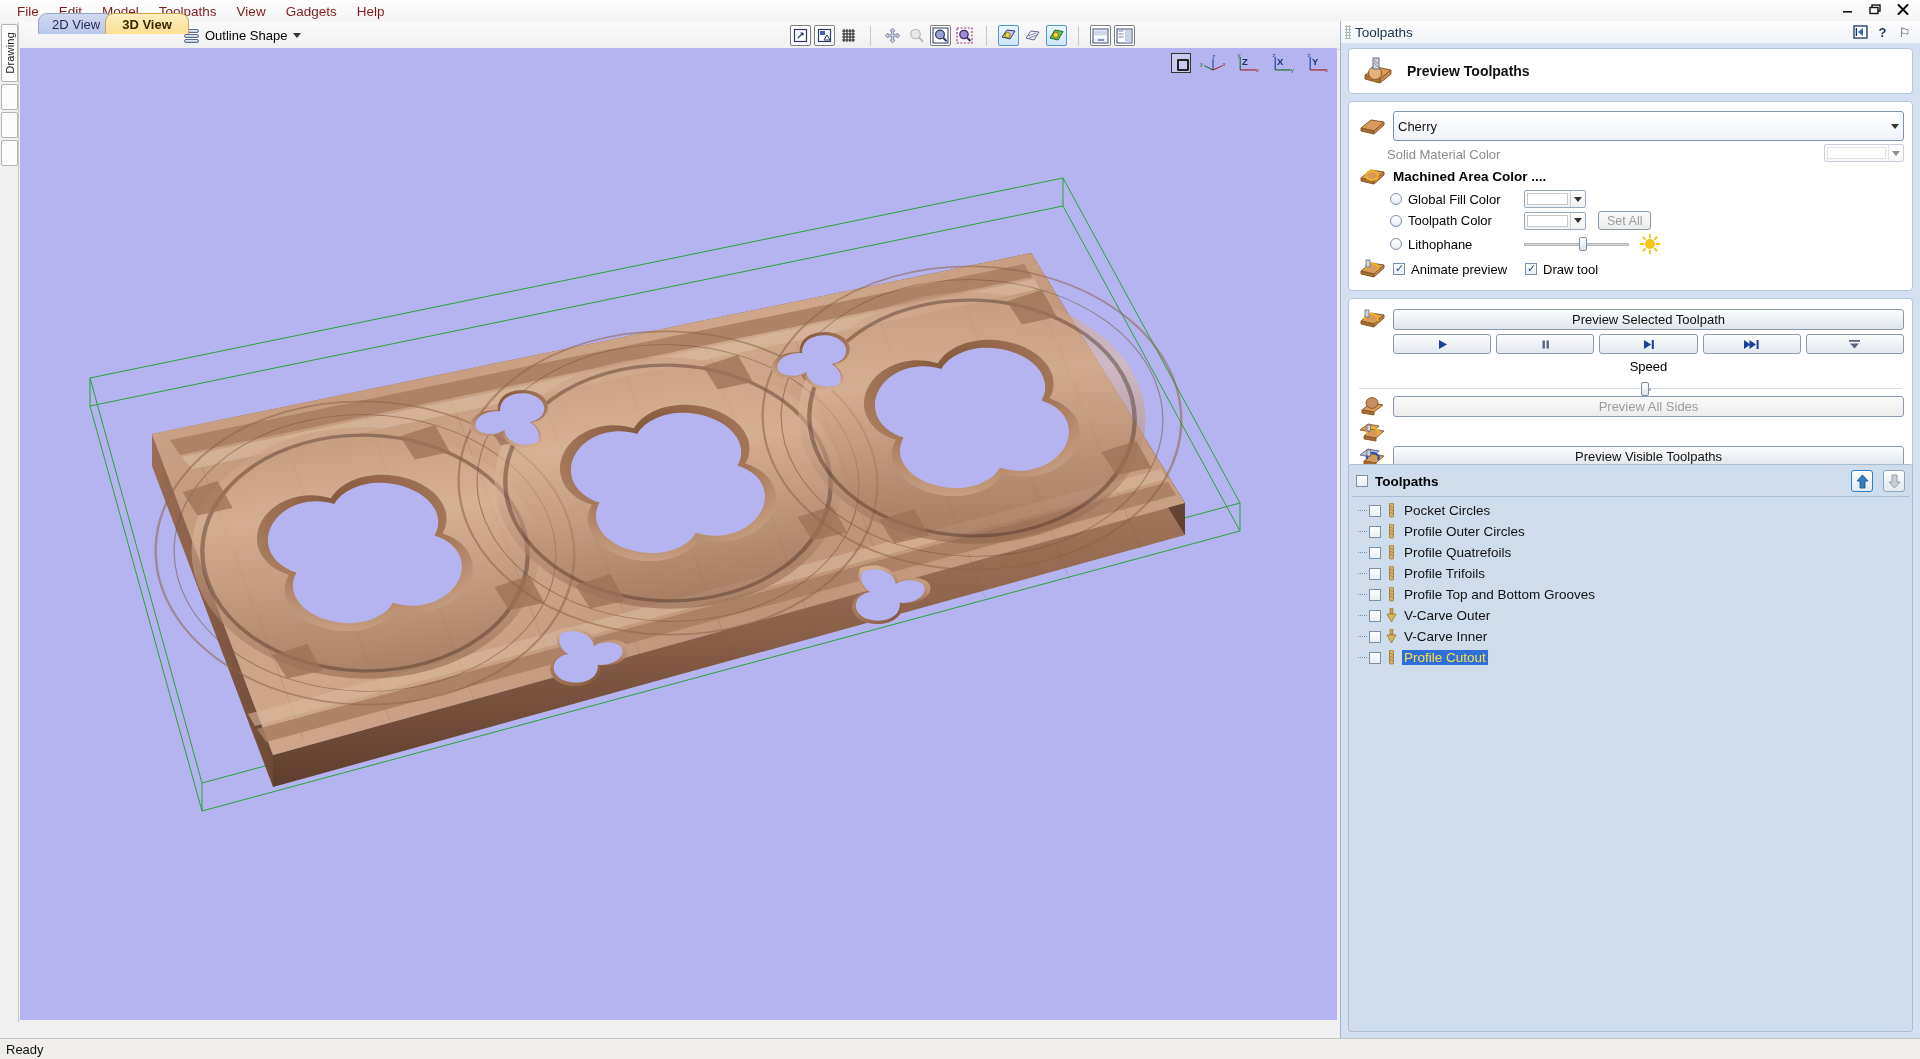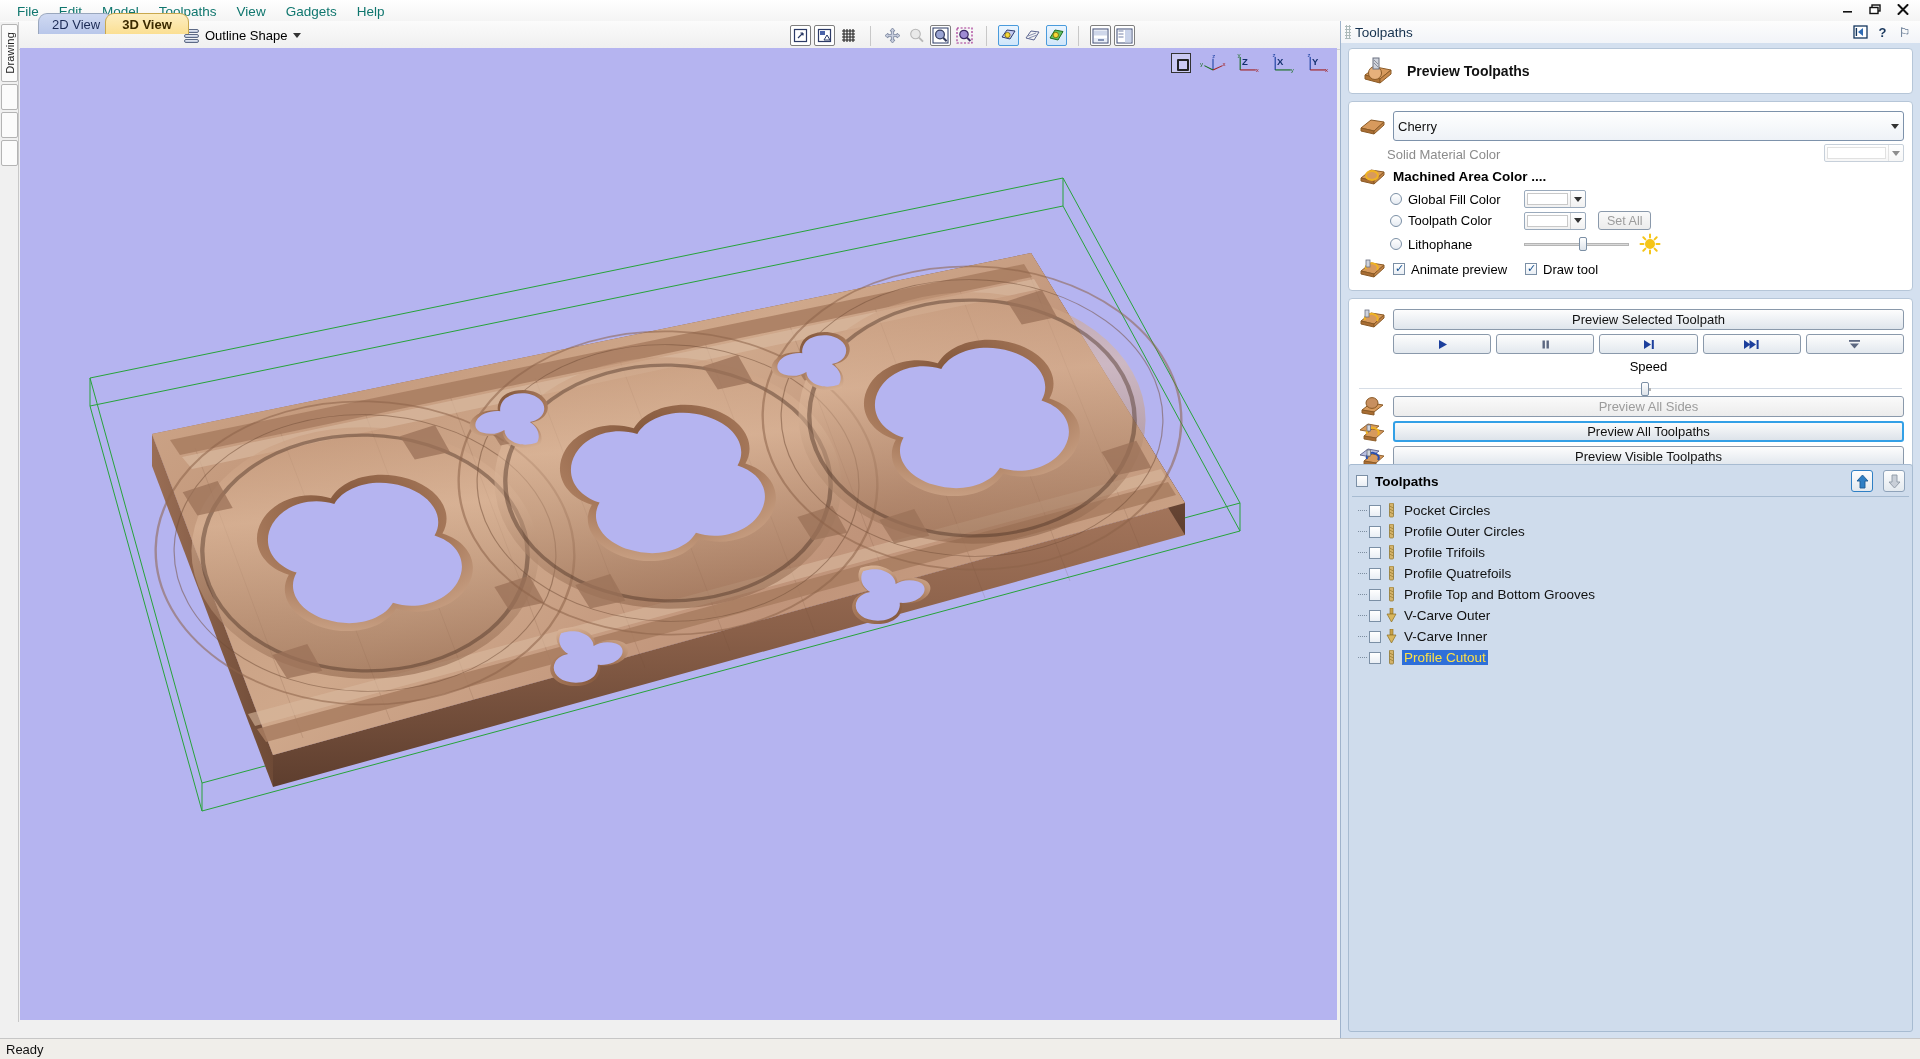--- a/index.html
+++ b/index.html
@@ -18,21 +18,21 @@
   }
   .wbtns{ position:absolute; right:8px; top:1px; display:flex; gap:10px; align-items:center;}
   .wbtn{ width:18px; height:17px; display:flex; align-items:center; justify-content:center;
          font-size:14px; color:#111; line-height:1; cursor:default;}
 
   
   .menubar{
     position:absolute; left:0; top:0; height:22px; display:flex; align-items:center;
     padding-left:8px; gap:2px;
   }
-  .menuitem{ padding:3px 9px; font-size:13.5px; color:#0f766e; border-radius:2px; }
+  .menuitem{ padding:3px 9px; font-size:13.5px; color:#7f1d1d; border-radius:2px; }
 
   
   .toolstrip{
     position:absolute; left:0; top:21px; width:1920px; height:29px;
     background:linear-gradient(#fbfbfb,#efefef);
     border-bottom:1px solid #cfcfcf;
   }
   
   .viewtabs{ position:absolute; left:38px; top:10px; display:flex; align-items:flex-end; height:24px;}
   .vtab{
@@ -731,23 +731,20 @@
         <div class="row">
           <span class="iconcell">
             <svg width="27" height="22" viewBox="0 0 27 22">
               <path d="M1 10 L9 4 L20 6 L12 12 Z" fill="#d79a5d" stroke="#8a5a26" stroke-width=".9"></path>
               <path d="M5 16 L13 9 L25 11 L17 18 Z" fill="#d79a5d" stroke="#8a5a26" stroke-width=".9"></path>
               <path d="M5 16 L5 19 L17 21 L17 18 Z" fill="#a96d33" stroke="#8a5a26" stroke-width=".9"></path>
               <path d="M8 14 a6 4.8 0 1 1 11 1" fill="none" stroke="#f0b323" stroke-width="2"></path>
               <rect x="8" y="5" width="3.5" height="6" fill="#cfd3dc" stroke="#6a7080" stroke-width=".8"></rect>
             </svg>
           </span>
-          <span class="fieldcell">
-            <span class="btn wide hl">Preview All Toolpaths</span>
-          </span>
         </div>
 
         <div class="row">
           <span class="iconcell">
             <svg width="27" height="22" viewBox="0 0 27 22">
               <path d="M1 10 L9 4 L20 6 L12 12 Z" fill="#b9bfe0" stroke="#5a5f88" stroke-width=".9"></path>
               <path d="M5 16 L13 9 L25 11 L17 18 Z" fill="#d79a5d" stroke="#8a5a26" stroke-width=".9"></path>
               <path d="M5 16 L5 19 L17 21 L17 18 Z" fill="#a96d33" stroke="#8a5a26" stroke-width=".9"></path>
               <path d="M8 14 a6 4.8 0 1 1 11 1" fill="none" stroke="#2b4fae" stroke-width="2"></path>
               <rect x="8" y="5" width="3.5" height="6" fill="#cfd3dc" stroke="#6a7080" stroke-width=".8"></rect>
@@ -842,38 +839,38 @@
             </svg>
             <span class="tpname">Profile Outer Circles</span>
           </div>
           <div class="tprow">
             <span class="dotted"></span>
             <span class="chk"></span>
             <svg class="bitico" width="11" height="15" viewBox="0 0 11 15">
               <rect x="3.5" y="0" width="4" height="14" rx="1" fill="#d4b36a" stroke="#8a6f23" stroke-width=".7"></rect>
               <path d="M3.6 3 L7.4 5 M3.6 6 L7.4 8 M3.6 9 L7.4 11" stroke="#8a6f23" stroke-width=".6"></path>
             </svg>
+            <span class="tpname">Profile Quatrefoils</span>
+          </div>
+          <div class="tprow">
+            <span class="dotted"></span>
+            <span class="chk"></span>
+            <svg class="bitico" width="11" height="15" viewBox="0 0 11 15">
+              <rect x="3.5" y="0" width="4" height="14" rx="1" fill="#d4b36a" stroke="#8a6f23" stroke-width=".7"></rect>
+              <path d="M3.6 3 L7.4 5 M3.6 6 L7.4 8 M3.6 9 L7.4 11" stroke="#8a6f23" stroke-width=".6"></path>
+            </svg>
             <span class="tpname">Profile Trifoils</span>
           </div>
           <div class="tprow">
             <span class="dotted"></span>
             <span class="chk"></span>
             <svg class="bitico" width="11" height="15" viewBox="0 0 11 15">
               <rect x="3.5" y="0" width="4" height="14" rx="1" fill="#d4b36a" stroke="#8a6f23" stroke-width=".7"></rect>
               <path d="M3.6 3 L7.4 5 M3.6 6 L7.4 8 M3.6 9 L7.4 11" stroke="#8a6f23" stroke-width=".6"></path>
             </svg>
-            <span class="tpname">Profile Quatrefoils</span>
-          </div>
-          <div class="tprow">
-            <span class="dotted"></span>
-            <span class="chk"></span>
-            <svg class="bitico" width="11" height="15" viewBox="0 0 11 15">
-              <rect x="3.5" y="0" width="4" height="14" rx="1" fill="#d4b36a" stroke="#8a6f23" stroke-width=".7"></rect>
-              <path d="M3.6 3 L7.4 5 M3.6 6 L7.4 8 M3.6 9 L7.4 11" stroke="#8a6f23" stroke-width=".6"></path>
-            </svg>
             <span class="tpname">Profile Top and Bottom Grooves</span>
           </div>
           <div class="tprow">
             <span class="dotted"></span>
             <span class="chk"></span>
             <svg class="bitico" width="11" height="15" viewBox="0 0 11 15">
               <rect x="4" y="0" width="3" height="6" fill="#c9a24a" stroke="#8a6f23" stroke-width=".6"></rect>
               <path d="M1 6 H10 L5.5 14 Z" fill="#d9b65c" stroke="#8a6f23" stroke-width=".7"></path>
             </svg>
             <span class="tpname">V-Carve Outer</span>

